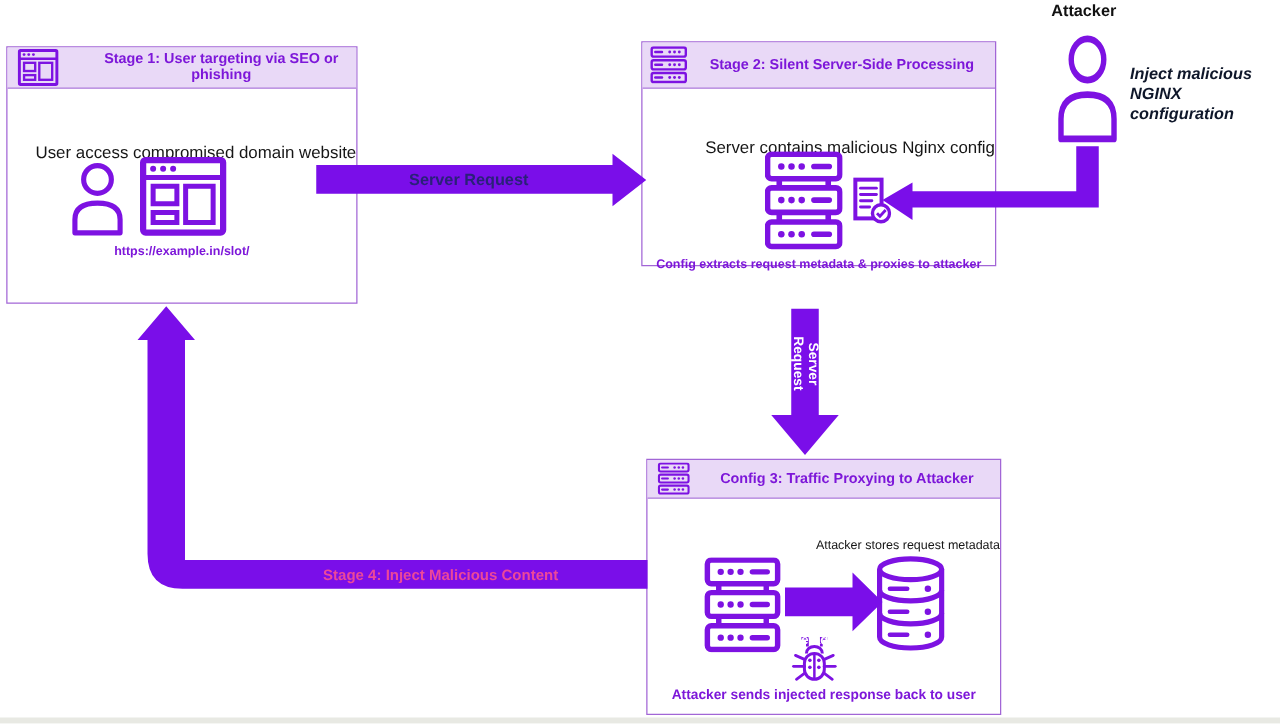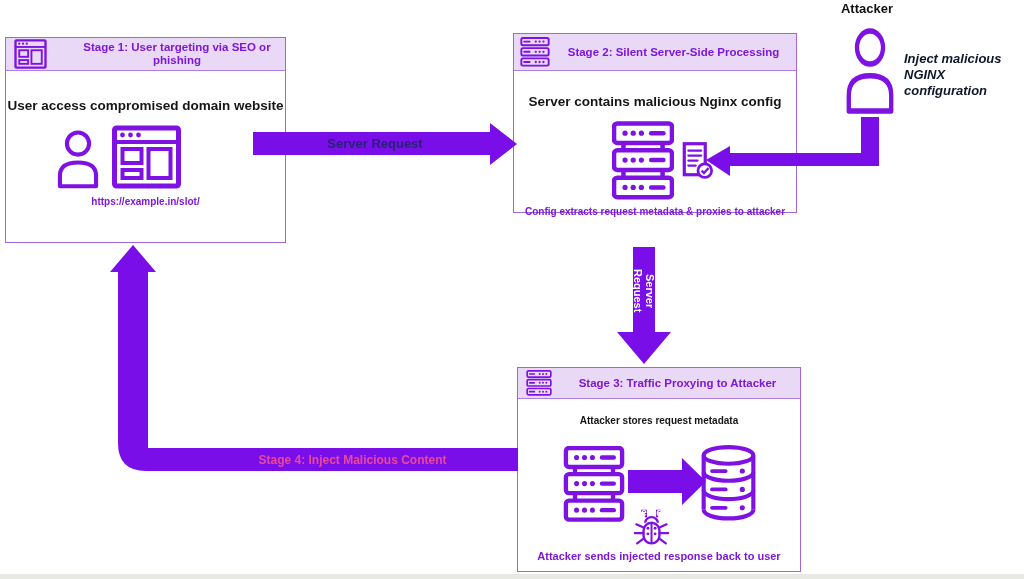--- a/index.html
+++ b/index.html
@@ -5,22 +5,22 @@
   html,body{margin:0;padding:0;background:#fff;}
   .canvas{position:relative;width:1024px;height:579px;background:#ffffff;
           font-family:"Liberation Sans",sans-serif;overflow:hidden;}
 
   
   .stage{position:absolute;background:#ffffff;border:1.5px solid #a266d6;box-sizing:border-box;}
   .stage-header{display:flex;align-items:center;gap:7px;background:#e9d9f7;
                 border-bottom:1.5px solid #b07fdc;padding:0 6px;box-sizing:border-box;}
   .stage-title{flex:1;text-align:center;font-weight:bold;color:#7d17d9;font-size:11.5px;line-height:1.1;}
   .abs{position:absolute;box-sizing:border-box;}
-  .heading{position:absolute;left:0;right:0;text-align:center;font-weight:bold;
-           color:#161616;font-size:13.5px;}
+  .heading{position:absolute;left:0;right:0;text-align:right;font-weight:normal;
+           color:#161616;font-size:13.5px;margin-top:16px;}
   .caption{position:absolute;left:0;right:0;text-align:center;font-weight:bold;
            color:#7d17d9;font-size:10px;}
 
   
   .arrow-label{position:absolute;font-weight:bold;text-align:center;}
   .lbl-navy{color:#2a2178;font-size:13px;}
   .lbl-white{color:#ec4899;font-size:12px;}
   .lbl-white-sm{color:#ffffff;font-size:10.5px;}
   .vertical-label{display:flex;align-items:center;justify-content:center;
                   writing-mode:vertical-rl;color:#ffffff;font-size:11px;font-weight:bold;}
@@ -167,21 +167,21 @@
               <circle cx="60" cy="12" r="3"></circle>
             <circle cx="40" cy="38.5" r="3"></circle>
               <circle cx="50" cy="38.5" r="3"></circle>
               <circle cx="60" cy="38.5" r="3"></circle>
             <circle cx="40" cy="65" r="3"></circle>
               <circle cx="50" cy="65" r="3"></circle>
               <circle cx="60" cy="65" r="3"></circle>
           </g>
         </svg>
       </span>
-      <span class="stage-title">Stage 3: Traffic Proxying to Attacker</span>
+      <span class="stage-title">Config 3: Traffic Proxying to Attacker</span>
     </div>
     <div class="heading" style="top:47px;font-size:10px;">Attacker stores request metadata</div>
     <span class="abs" style="left:45px;top:78px;">
       <svg width="62" height="76" viewBox="0 0 76 96" fill="none">
         <rect x="2.5" y="2.5" width="71" height="24" rx="4" stroke="#7d12e2" stroke-width="5.5"></rect>
         <rect x="2.5" y="35.5" width="71" height="24" rx="4" stroke="#7d12e2" stroke-width="5.5"></rect>
         <rect x="2.5" y="69" width="71" height="24" rx="4" stroke="#7d12e2" stroke-width="5.5"></rect>
         <g stroke="#7d12e2" stroke-width="5.5">
           <line x1="14" y1="26.5" x2="14" y2="35.5"></line>
             <line x1="62" y1="26.5" x2="62" y2="35.5"></line>

